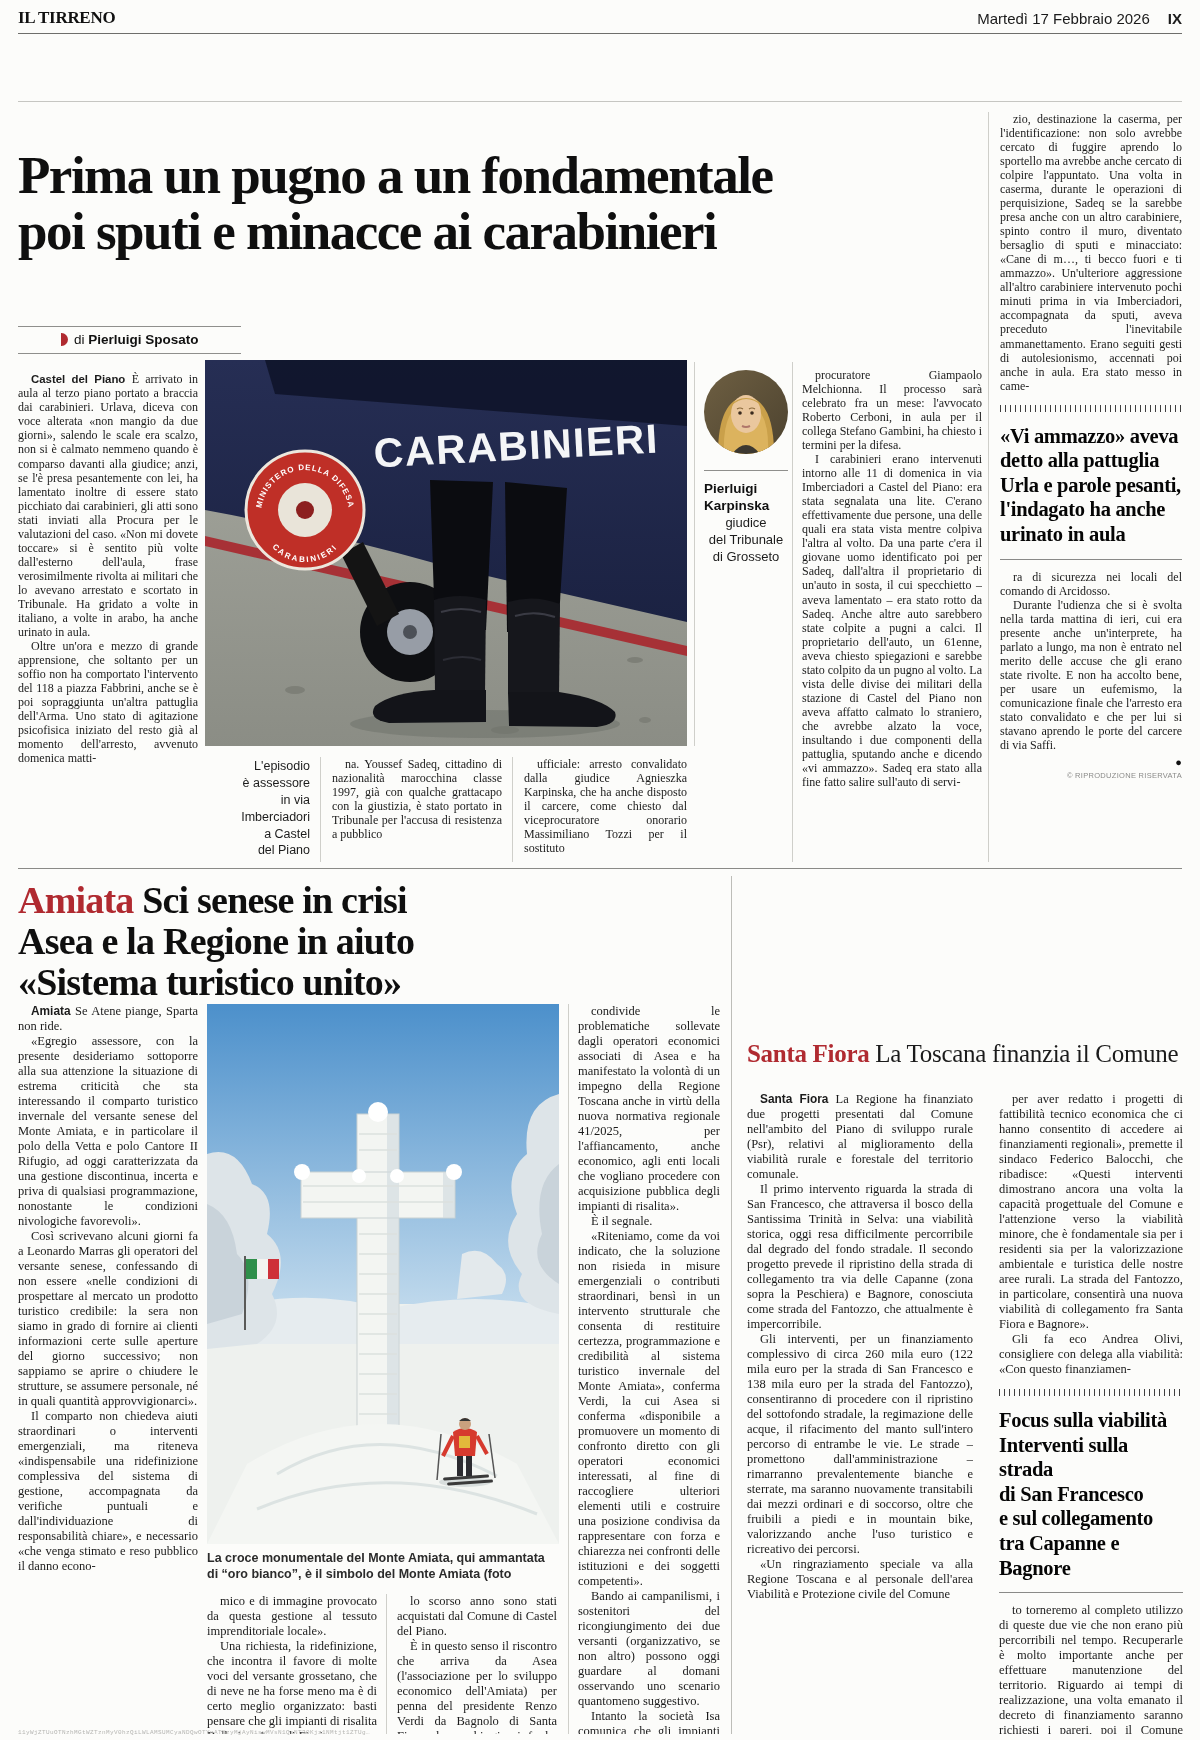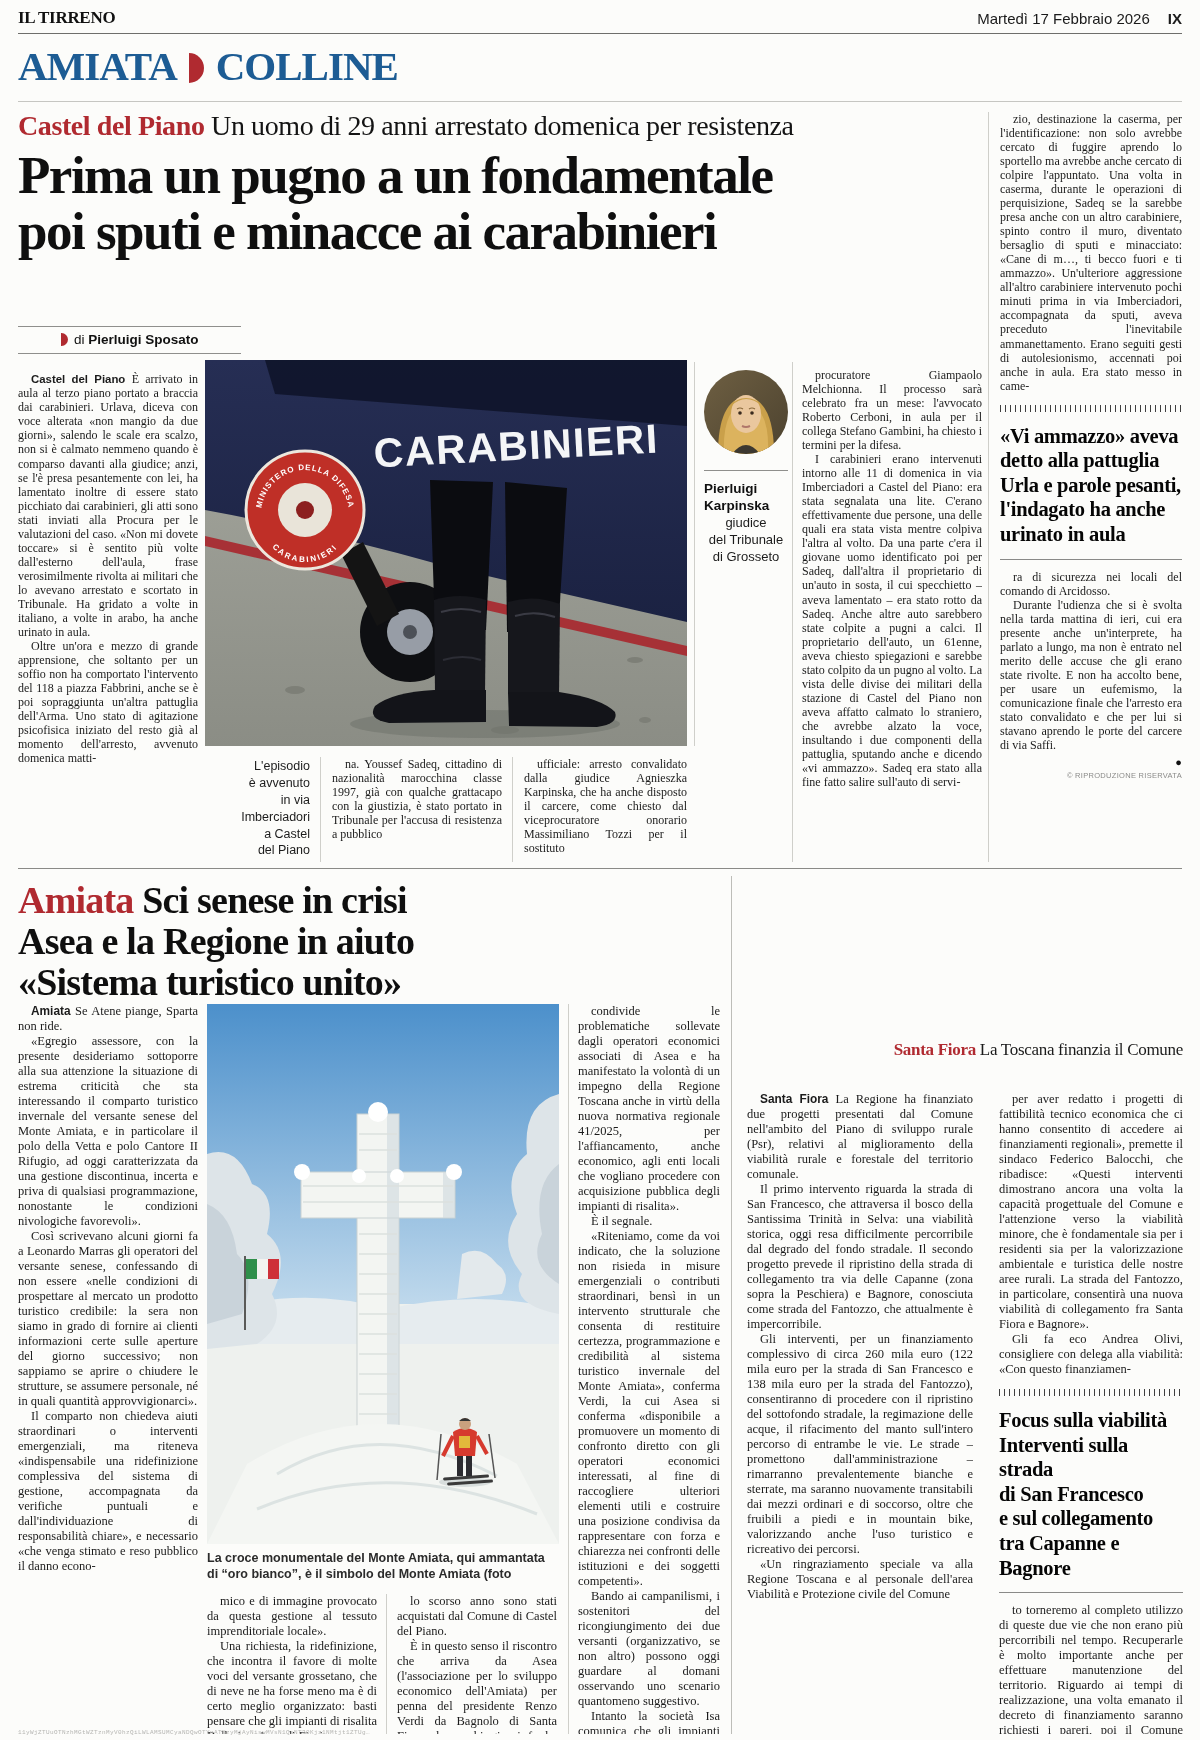--- a/index.html
+++ b/index.html
@@ -22,21 +22,21 @@
             border-radius:0 13px 13px 0;margin-right:6px;vertical-align:-2px;}
 
   
   .kicker{font-size:28px;letter-spacing:-0.4px;white-space:nowrap;}
   .kicker .loc{color:#b02a30;font-weight:700;}
   .kicker .rest{color:#141414;}
   .headline1 p{margin:0;font-size:53px;line-height:1.05;font-weight:700;color:#0f0f0f;letter-spacing:-1.5px;}
   .headline2 p{margin:0;font-size:38px;line-height:1.08;font-weight:700;color:#0f0f0f;letter-spacing:-0.8px;}
   .headline2 p b.lead{font-family:"Liberation Serif",serif;font-size:1em;color:#b02a30;}
   .headline3 p{margin:0;font-size:39px;line-height:1.06;font-weight:700;color:#0f0f0f;letter-spacing:-0.8px;}
-  .subhead{font-size:17px;letter-spacing:-0.3px;white-space:nowrap;text-align:right;}
+  .subhead{font-size:25px;letter-spacing:-0.3px;white-space:nowrap;}
   .subhead .loc{color:#b02a30;font-weight:700;}
 
   .byline{border-top:1px solid #8f8f8c;border-bottom:1px solid #8f8f8c;padding:5px 0 6px;
           font-family:"Liberation Sans",sans-serif;font-size:13.5px;color:#111;}
   .byline b{font-weight:700;}
 
   .body-col{text-align:justify;overflow:hidden;}
   .body-col p{margin:0;text-indent:13px;}
   .body-col p b.lead{font-family:"Liberation Sans",sans-serif;font-weight:700;font-size:0.95em;}
   .a1body{font-size:12px;line-height:1.17;}
@@ -67,28 +67,22 @@
 <body>
 
 <div class="page">
 
   <div class="abs mast-paper" style="left:18px;top:8px;">IL TIRRENO</div>
   <div class="abs mast-right" style="right:18px;top:10px;">
     <span>Martedì 17 Febbraio 2026</span><span class="mast-page">IX</span>
   </div>
   <div class="hrule" style="top:33px;background:#6e6e6b;"></div>
 
-  <div class="abs section-title" style="left:18px;top:46px;">
-    <span>AMIATA</span><span class="halfdisc"></span><span>COLLINE</span>
-  </div>
   <div class="hrule" style="top:101px;background:#c6c6c2;"></div>
 
-  <div class="abs kicker" style="left:18px;top:110px;width:965px;overflow:hidden;">
-    <span class="loc">Castel del Piano</span><span class="rest"> Un uomo di 29 anni arrestato domenica per resistenza</span>
-  </div>
   <div class="abs headline1" style="left:18px;top:148px;width:965px;height:128px;overflow:hidden;">
       <p>Prima un pugno a un fondamentale</p>
       <p>poi sputi e minacce ai carabinieri</p>
     </div>
 
   <div class="vdiv" style="left:988px;top:112px;height:750px;"></div>
 
   <div class="abs" style="left:1000px;top:112px;width:182px;height:752px;overflow:hidden;">
     <div class="body-col a1body">
         <p>zio, destinazione la caserma, per l'identificazione: non solo avrebbe cercato di fuggire aprendo lo sportello ma avrebbe anche cercato di colpire l'appuntato. Una volta in caserma, durante le operazioni di perquisizione, Sadeq se la sarebbe presa anche con un altro carabiniere, spinto contro il muro, diventato bersaglio di sputi e minacciato: «Cane di m…, ti becco fuori e ti ammazzo». Un'ulteriore aggressione all'altro carabiniere intervenuto pochi minuti prima in via Imberciadori, accompagnata da sputi, aveva preceduto l'inevitabile ammanettamento. Erano seguiti gesti di autolesionismo, accennati poi anche in aula. Era stato messo in came-</p>
@@ -169,21 +163,21 @@
         </text>
         <text font-family="Liberation Sans, sans-serif" font-size="8" font-weight="700" fill="#ffffff" letter-spacing="2">
           <textPath href="#arcBot" startOffset="50%" text-anchor="middle">CARABINIERI</textPath>
         </text>
       </g>
     </svg>
   </div>
 
   <div class="abs photo-caption-side" style="left:210px;top:758px;width:100px;height:104px;overflow:hidden;">
       <p>L'episodio</p>
-      <p>è avvenuto</p>
+      <p>è assessore</p>
       <p>in via</p>
       <p>Imberciadori</p>
       <p>a Castel</p>
       <p>del Piano</p>
     </div>
   <div class="vdiv" style="left:320px;top:757px;height:105px;"></div>
   <div class="abs body-col a1body" style="left:332px;top:757px;width:170px;height:106px;">
       <p>na. Youssef Sadeq, cittadino di nazionalità marocchina classe 1997, già con qualche grattacapo con la giustizia, è stato portato in Tribunale per l'accusa di resistenza a pubblico</p>
     </div>
   <div class="vdiv" style="left:512px;top:757px;height:105px;"></div>

